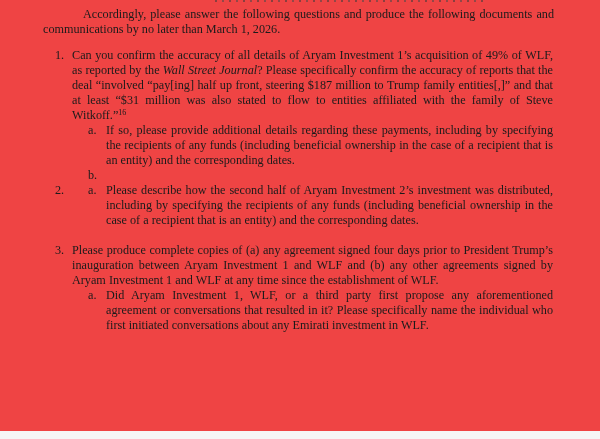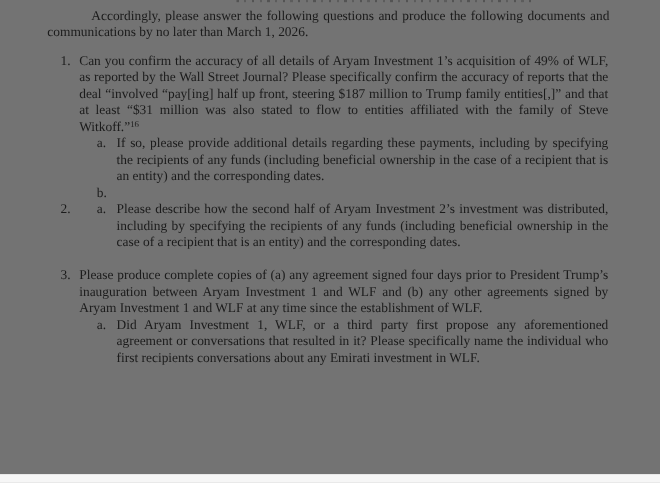--- a/index.html
+++ b/index.html
@@ -34,40 +34,40 @@
     left: 0; top: 48px;
     width: 600px;
   }
   .q { position: relative; margin-bottom: 15px; }
   .q:last-child { margin-bottom: 0; }
   .q-num { position: absolute; left: 55px; top: 0; }
   .q-text { margin-left: 72px; width: 481px; text-align: justify; }
   .sub { position: relative; }
   .sub-letter { position: absolute; left: 88px; top: 0; }
   .sub-text { margin-left: 106px; width: 447px; text-align: justify; }
-  .it { }
+  .it { font-style: italic; }
   sup {
     font-size: 8px;
     line-height: 0;
     position: relative;
     top: -4px;
     vertical-align: baseline;
     margin-top: 25px;
   }
   .bottom-strip {
     position: absolute;
     bottom: 0; left: 0;
     width: 600px; height: 8px;
     background: #f6f6f6;
   }
 </style>
 </head>
 <body>
 
-<div class="page" style="background: #737373; color: rgb(27, 27, 27);">
+<div class="page" style="background: #ef4444; color: rgb(27, 27, 27);">
   <div class="top-crop"></div>
   <p class="intro"><span>Accordingly, please answer the following questions and produce the following documents and communications by no later than March 1, 2026.</span></p>
   <div class="questions" id="questions">
   <div class="q">
     <span class="q-num">1.</span>
     <div class="q-text"><span>Can you confirm the accuracy of all details of Aryam Investment 1’s acquisition of 49% of WLF, as reported by the </span><span class="it">Wall Street Journal</span><span>? Please specifically confirm the accuracy of reports that the deal “involved “pay[ing] half up front, steering $187 million to Trump family entities[,]” and that at least “$31 million was also stated to flow to entities affiliated with the family of Steve Witkoff.”</span><sup>16</sup></div>
     <div class="subs">
   <div class="sub">
     <span class="sub-letter">a.</span>
     <div class="sub-text"><span>If so, please provide additional details regarding these payments, including by specifying the recipients of any funds (including beneficial ownership in the case of a recipient that is an entity) and the corresponding dates.</span></div>
@@ -88,19 +88,19 @@
   </div>
 </div>
   </div>
 
   <div class="q">
     <span class="q-num">3.</span>
     <div class="q-text"><span>Please produce complete copies of (a) any agreement signed four days prior to President Trump’s inauguration between Aryam Investment 1 and WLF and (b) any other agreements signed by Aryam Investment 1 and WLF at any time since the establishment of WLF.</span></div>
     <div class="subs">
   <div class="sub">
     <span class="sub-letter">a.</span>
-    <div class="sub-text"><span>Did Aryam Investment 1, WLF, or a third party first propose any aforementioned agreement or conversations that resulted in it? Please specifically name the individual who first recipients conversations about any Emirati investment in WLF.</span></div>
+    <div class="sub-text"><span>Did Aryam Investment 1, WLF, or a third party first propose any aforementioned agreement or conversations that resulted in it? Please specifically name the individual who first initiated conversations about any Emirati investment in WLF.</span></div>
   </div>
 </div>
   </div>
 </div>
   <div class="bottom-strip" style="background: rgb(246, 246, 246);"></div>
 </div>
 
 </body></html>

